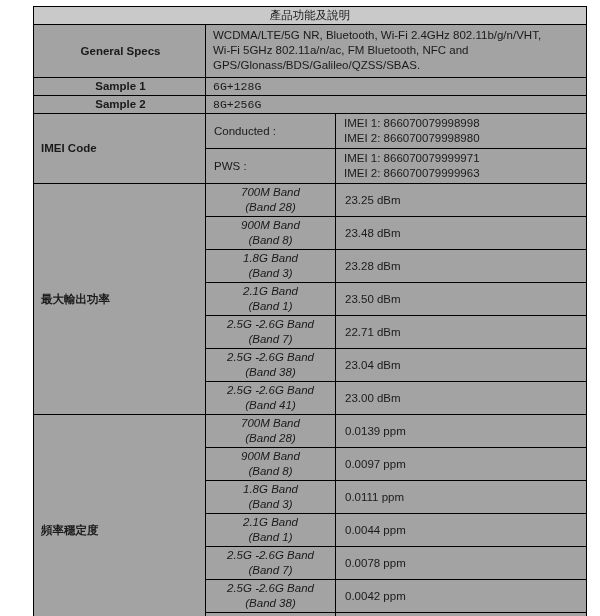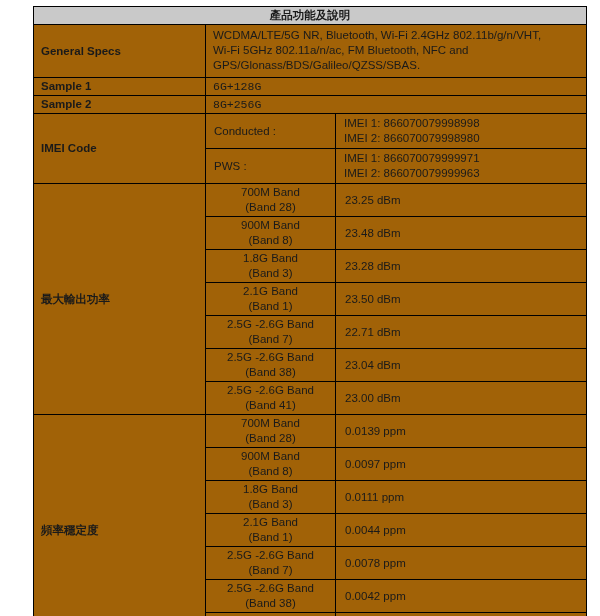--- a/index.html
+++ b/index.html
@@ -29,38 +29,39 @@
     table-layout: fixed;
     background: #ffffff;
   }
   table.spec-table td {
     border: 1px solid #000000;
     padding: 0px 5px;
     font-size: 11.5px;
     line-height: 15px;
     vertical-align: middle;
     color: #1a1a1a;
-    background: #a16207;
+    background: #a3a3a3;
   }
   .col-a { width: 172px; }
   .col-b { width: 130px; }
   .col-c { width: 251px; }
 
   .title-cell {
     background: #c9c9c9 !important;
     text-align: center;
-    font-weight: bold;
+    font-weight: normal;
     font-size: 12px;
     height: 17px;
     padding: 0 !important;
   }
   .label-cell {
     font-weight: bold;
     font-size: 12px;
     padding-left: 7px !important;
+    text-align: center;
   }
   .label-cn {
     font-weight: bold;
     font-size: 12px;
     padding-left: 7px !important;
     vertical-align: middle;
     margin-left: 6px;
   }
   .spec-text {
     padding: 3px 5px 4px 7px !important;
@@ -77,20 +78,21 @@
   }
   .imei-list {
     padding: 2px 5px 2px 8px !important;
     line-height: 15px;
   }
   .band-cell {
     text-align: center;
     height: 30px;
     line-height: 14px;
     padding: 1px 2px !important;
+    font-style: italic;
   }
   .band-line1 { display: block; }
   .band-line2 { display: block; }
   .value-cell {
     padding-left: 9px !important;
     height: 30px;
   }
 </style>
 </head>
 <body>

